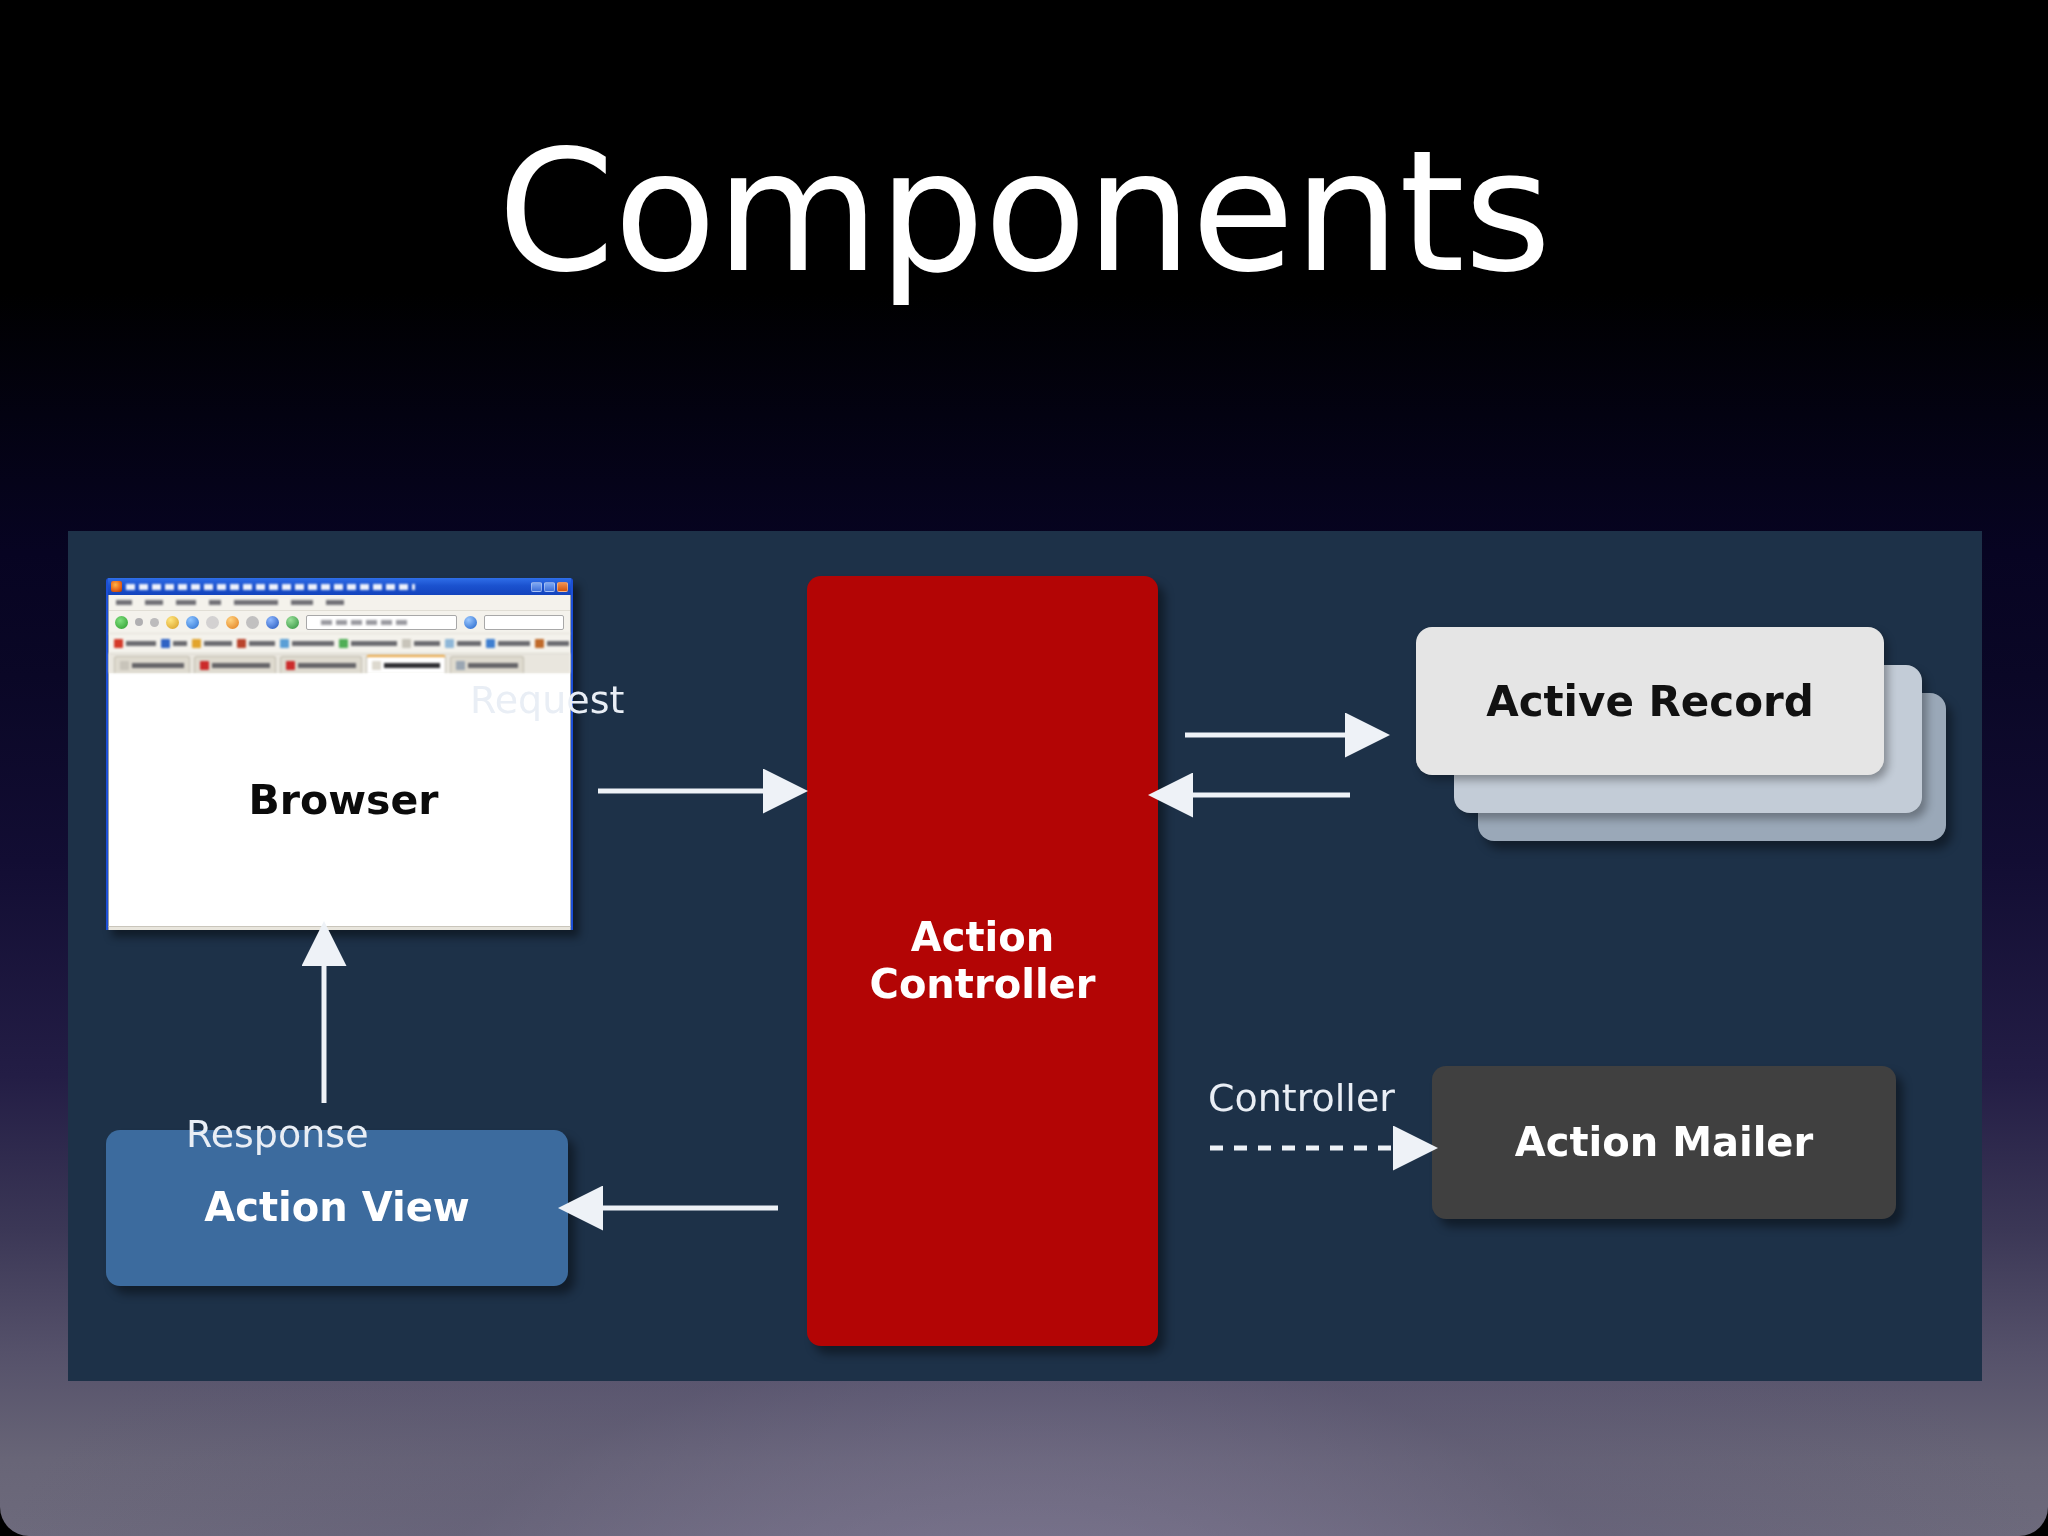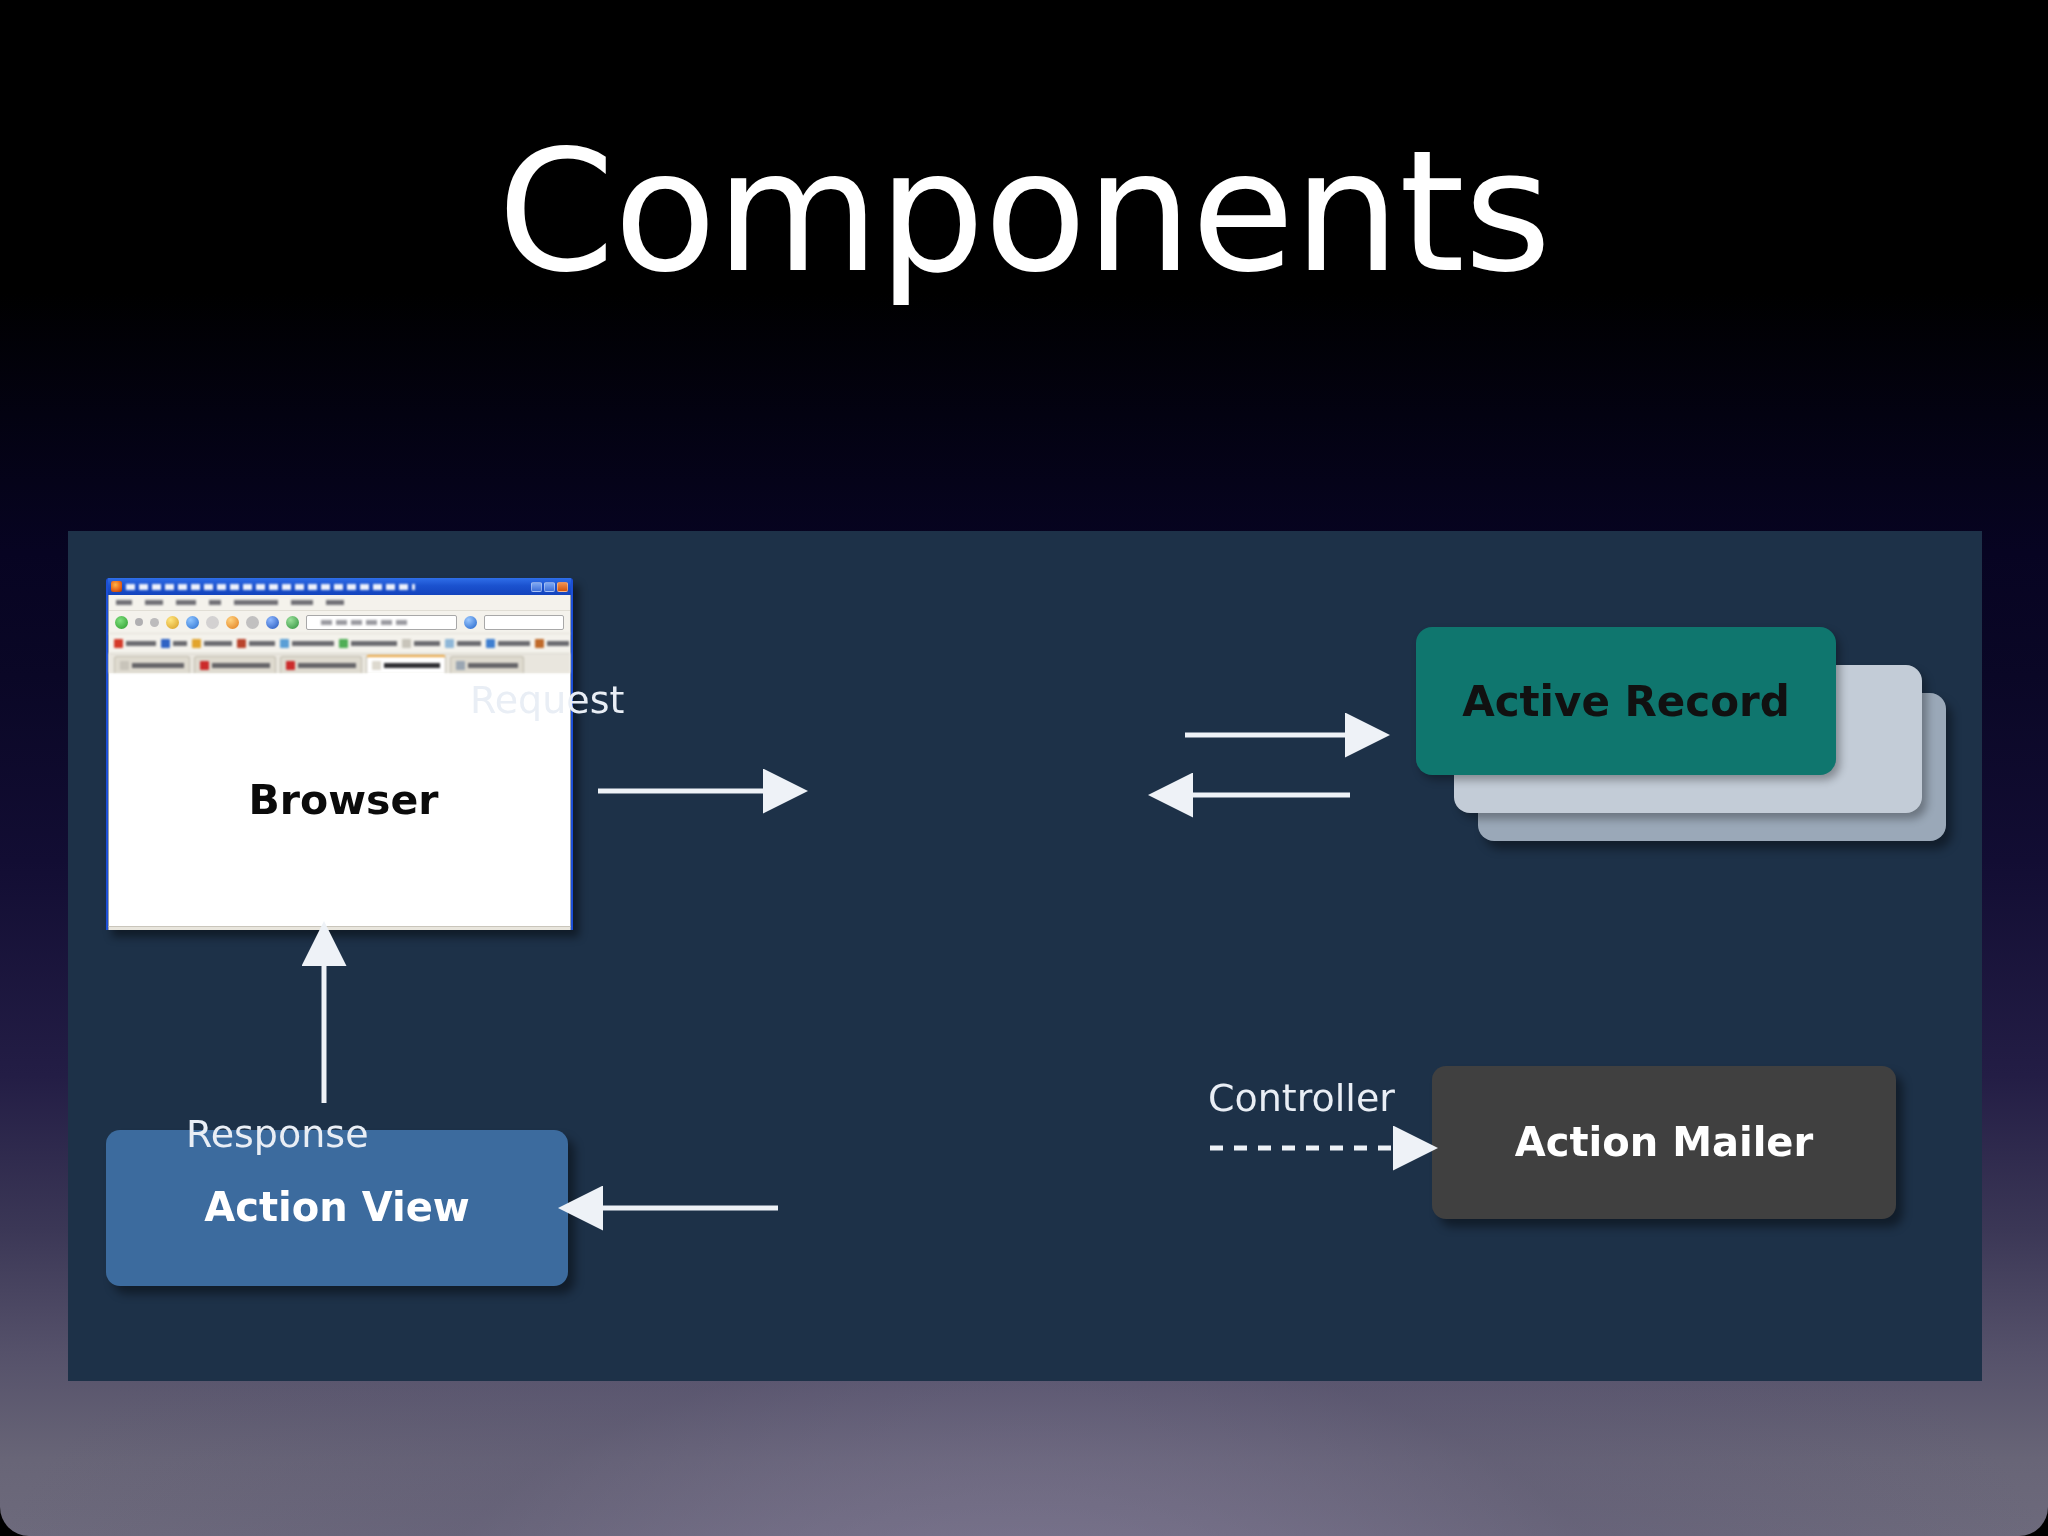--- a/index.html
+++ b/index.html
@@ -308,22 +308,22 @@
     box-shadow: 6px 8px 10px rgba(0,0,0,0.40);
   }
   .ar-card.back1 {
     left: 38px; top: 38px;
     width: 468px; height: 148px;
     background: #c3ccd7;
     box-shadow: 5px 6px 9px rgba(0,0,0,0.30);
   }
   .ar-card.front {
     left: 0px; top: 0px;
-    width: 420px; height: 148px;
-    background: #0f766e;
+    width: 468px; height: 148px;
+    background: #e5e5e5;
     box-shadow: 4px 5px 9px rgba(0,0,0,0.32);
     display: flex;
     align-items: center;
     justify-content: center;
     text-align: right;
   }
   .ar-label {
     font-family: "DejaVu Sans", sans-serif;
     font-weight: bold;
     font-size: 42px;
@@ -467,20 +467,26 @@
 
       <div class="bw-content">
         <div class="bw-content-label">Browser</div>
       </div>
 
       <div class="bw-statusbar">
         
       </div>
     </div>
 
+    <div class="box action-controller">
+      <div class="box-label">
+        <span>Action</span><br>
+        <span>Controller</span>
+      </div>
+    </div>
 
     <div class="box action-view">
       <div class="box-label">Action View</div>
     </div>
 
     <div class="active-record-stack">
       <div class="ar-card back2"></div>
       <div class="ar-card back1"></div>
       <div class="ar-card front">
         <div class="ar-label">Active Record</div>

